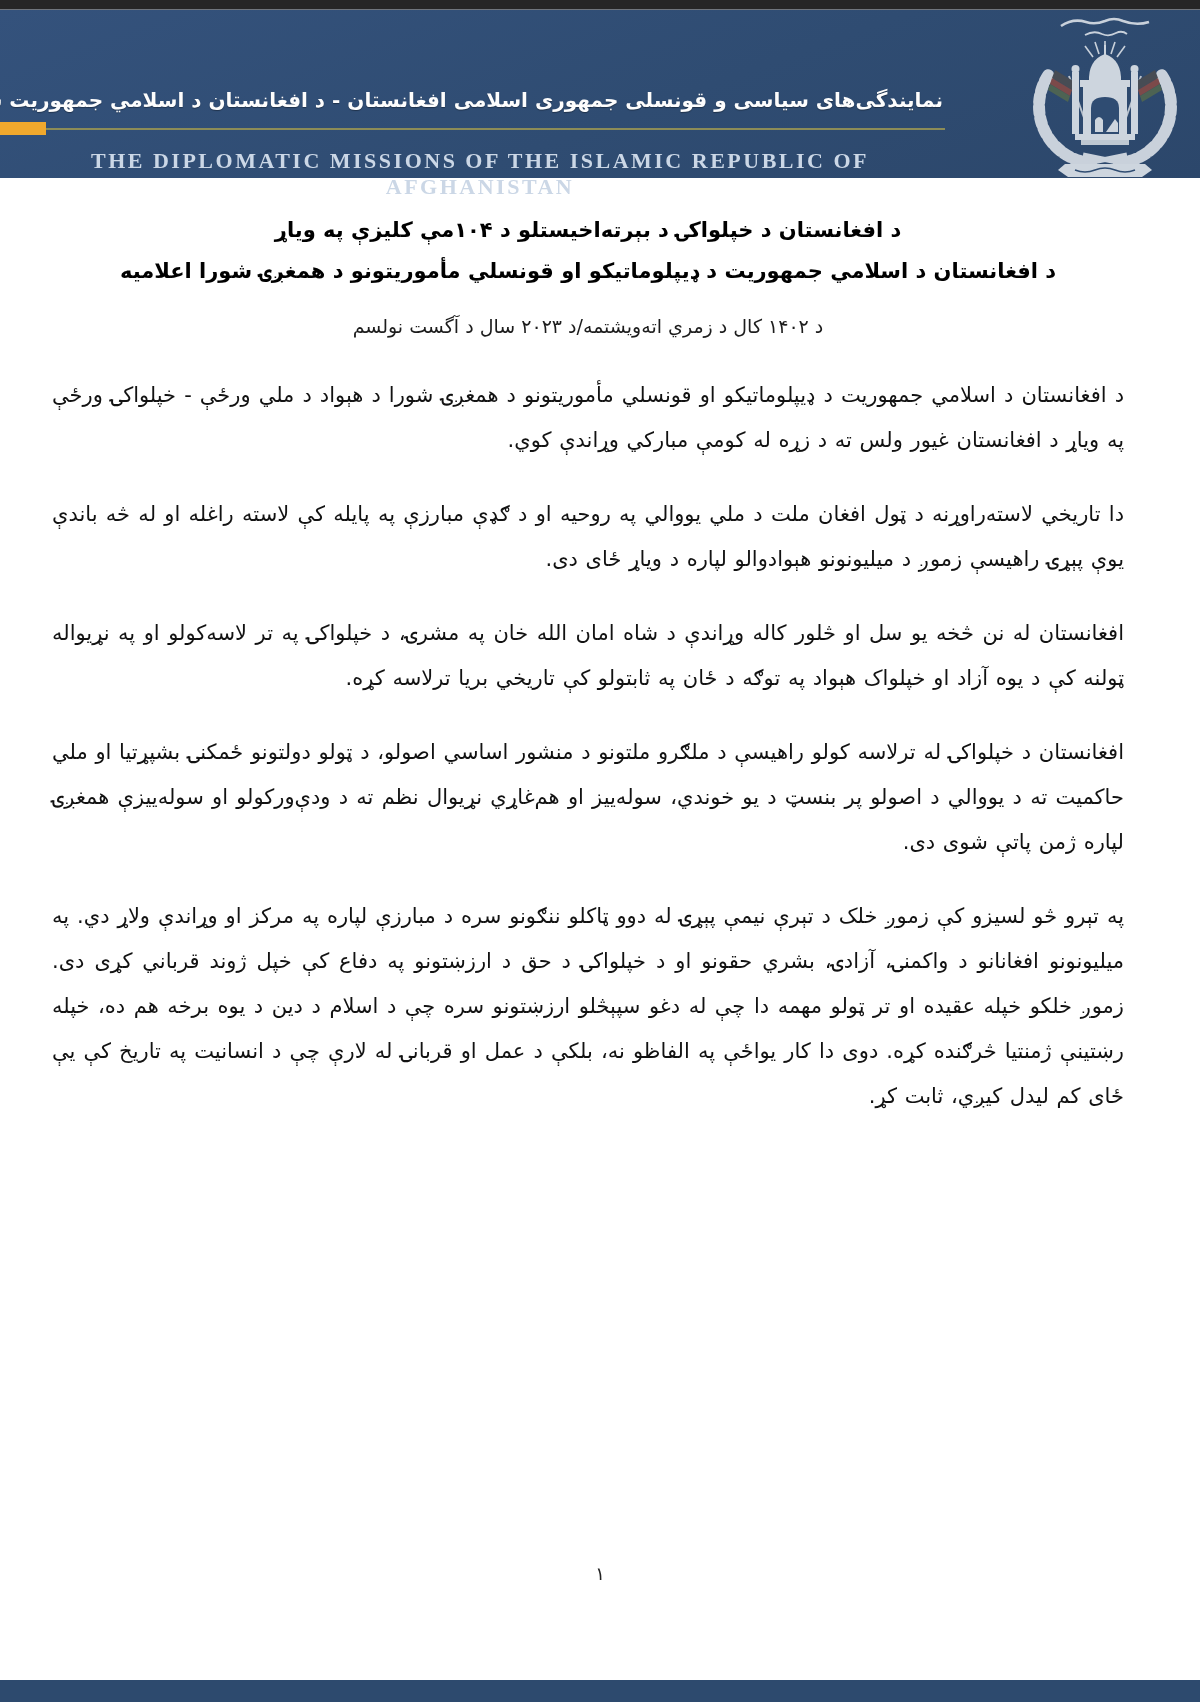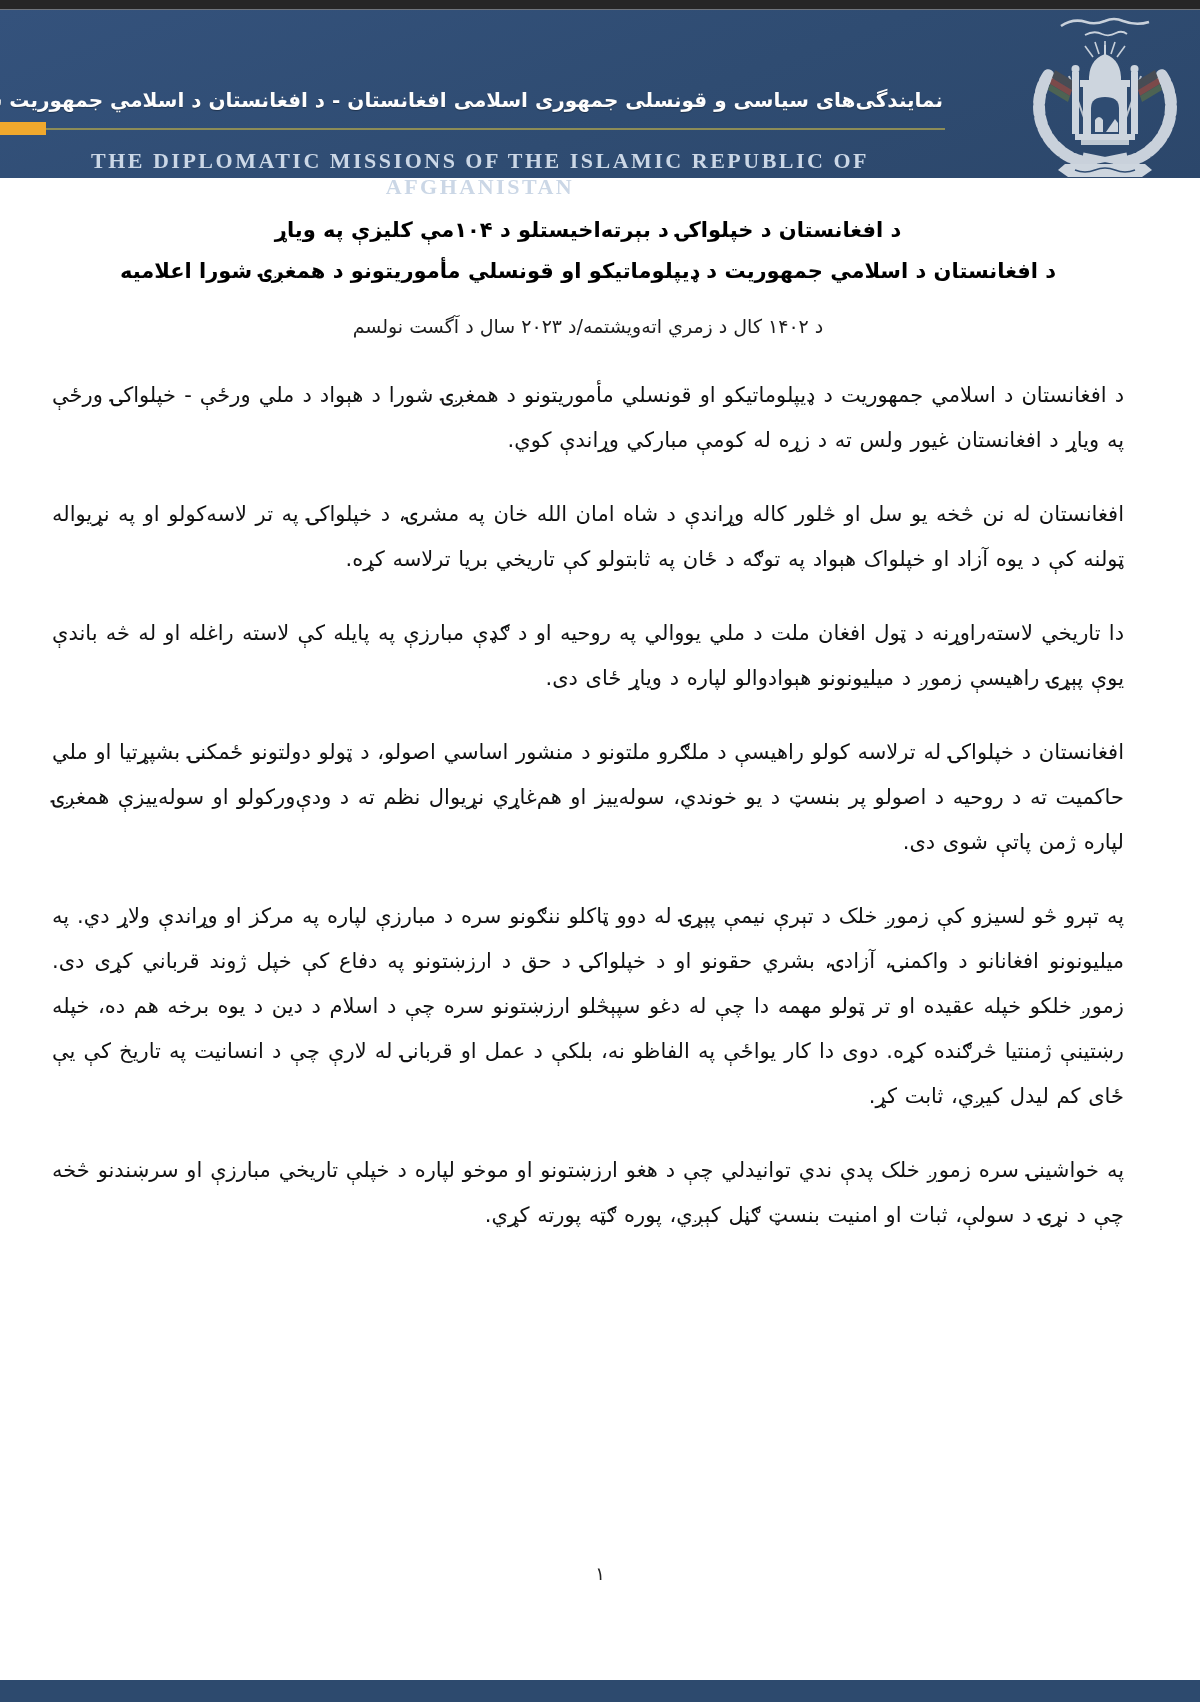--- a/index.html
+++ b/index.html
@@ -192,23 +192,22 @@
   </svg>
 </div>
 
 <div class="document">
   <div class="doc-title">د افغانستان د خپلواکۍ د بېرته‌اخیستلو د ۱۰۴مې کلیزې په ویاړ</div>
   <div class="doc-title second">د افغانستان د اسلامي جمهوریت د ډیپلوماتیکو او قونسلي مأموریتونو د همغږۍ شورا اعلامیه</div>
   <div class="doc-date">د ۱۴۰۲ کال د زمري اته‌ویشتمه/د ۲۰۲۳ سال د آگست نولسم</div>
 
   <div class="paragraphs">
     <p class="para">د افغانستان د اسلامي جمهوریت د ډیپلوماتیکو او قونسلي مأموریتونو د همغږۍ شورا د هېواد د ملي ورځې - خپلواکۍ ورځې په ویاړ د افغانستان غیور ولس ته د زړه له کومې مبارکي وړاندې کوي.</p>
+    <p class="para">دا تاریخي لاسته‌راوړنه د ټول افغان ملت د ملي یووالي په روحیه او د ګډې مبارزې په پایله کې لاسته راغله او له څه باندې یوې پېړۍ راهیسې زموږ د میلیونونو هېوادوالو لپاره د ویاړ ځای دی.</p>
     <p class="para">افغانستان له نن څخه یو سل او څلور کاله وړاندې د شاه امان الله خان په مشرۍ، د خپلواکۍ په تر لاسه‌کولو او په نړیواله ټولنه کې د یوه آزاد او خپلواک هېواد په توګه د ځان په ثابتولو کې تاریخي بریا ترلاسه کړه.</p>
-    <p class="para">دا تاریخي لاسته‌راوړنه د ټول افغان ملت د ملي یووالي په روحیه او د ګډې مبارزې په پایله کې لاسته راغله او له څه باندې یوې پېړۍ راهیسې زموږ د میلیونونو هېوادوالو لپاره د ویاړ ځای دی.</p>
-    <p class="para">افغانستان د خپلواکۍ له ترلاسه کولو راهیسې د ملګرو ملتونو د منشور اساسي اصولو، د ټولو دولتونو ځمکنۍ بشپړتیا او ملي حاکمیت ته د روحیه د اصولو پر بنسټ د یو خوندي، سوله‌ییز او هم‌غاړي نړیوال نظم ته د ودې‌ورکولو او سوله‌ییزې همغږۍ لپاره ژمن پاتې شوی دی.</p>
+    <p class="para">افغانستان د خپلواکۍ له ترلاسه کولو راهیسې د ملګرو ملتونو د منشور اساسي اصولو، د ټولو دولتونو ځمکنۍ بشپړتیا او ملي حاکمیت ته د یووالي د اصولو پر بنسټ د یو خوندي، سوله‌ییز او هم‌غاړي نړیوال نظم ته د ودې‌ورکولو او سوله‌ییزې همغږۍ لپاره ژمن پاتې شوی دی.</p>
     <p class="para">په تېرو څو لسیزو کې زموږ خلک د تېرې نیمې پېړۍ له دوو ټاکلو ننګونو سره د مبارزې لپاره په مرکز او وړاندې ولاړ دي. په میلیونونو افغانانو د واکمنۍ، آزادۍ، بشري حقونو او د خپلواکۍ د حق د ارزښتونو په دفاع کې خپل ژوند قرباني کړی دی. زموږ خلکو خپله عقیده او تر ټولو مهمه دا چې له دغو سپېڅلو ارزښتونو سره چې د اسلام د دین د یوه برخه هم ده، خپله رښتینې ژمنتیا څرګنده کړه. دوی دا کار یواځې په الفاظو نه، بلکې د عمل او قربانۍ له لارې چې د انسانیت په تاریخ کې یې ځای کم لیدل کیږي، ثابت کړ.</p>
-    <p class="para">په خواشینۍ سره زموږ خلک پدې ندي توانیدلي چې د هغو ارزښتونو او موخو لپاره د خپلې تاریخي مبارزې او سرښندنو څخه چې د نړۍ د سولې، ثبات او امنیت بنسټ ګڼل کېږي، پوره ګټه پورته کړي.</p>
   </div>
 </div>
 
 <div class="page-number">۱</div>
 
 <div class="footer-bar"></div>
 
 </body></html>

